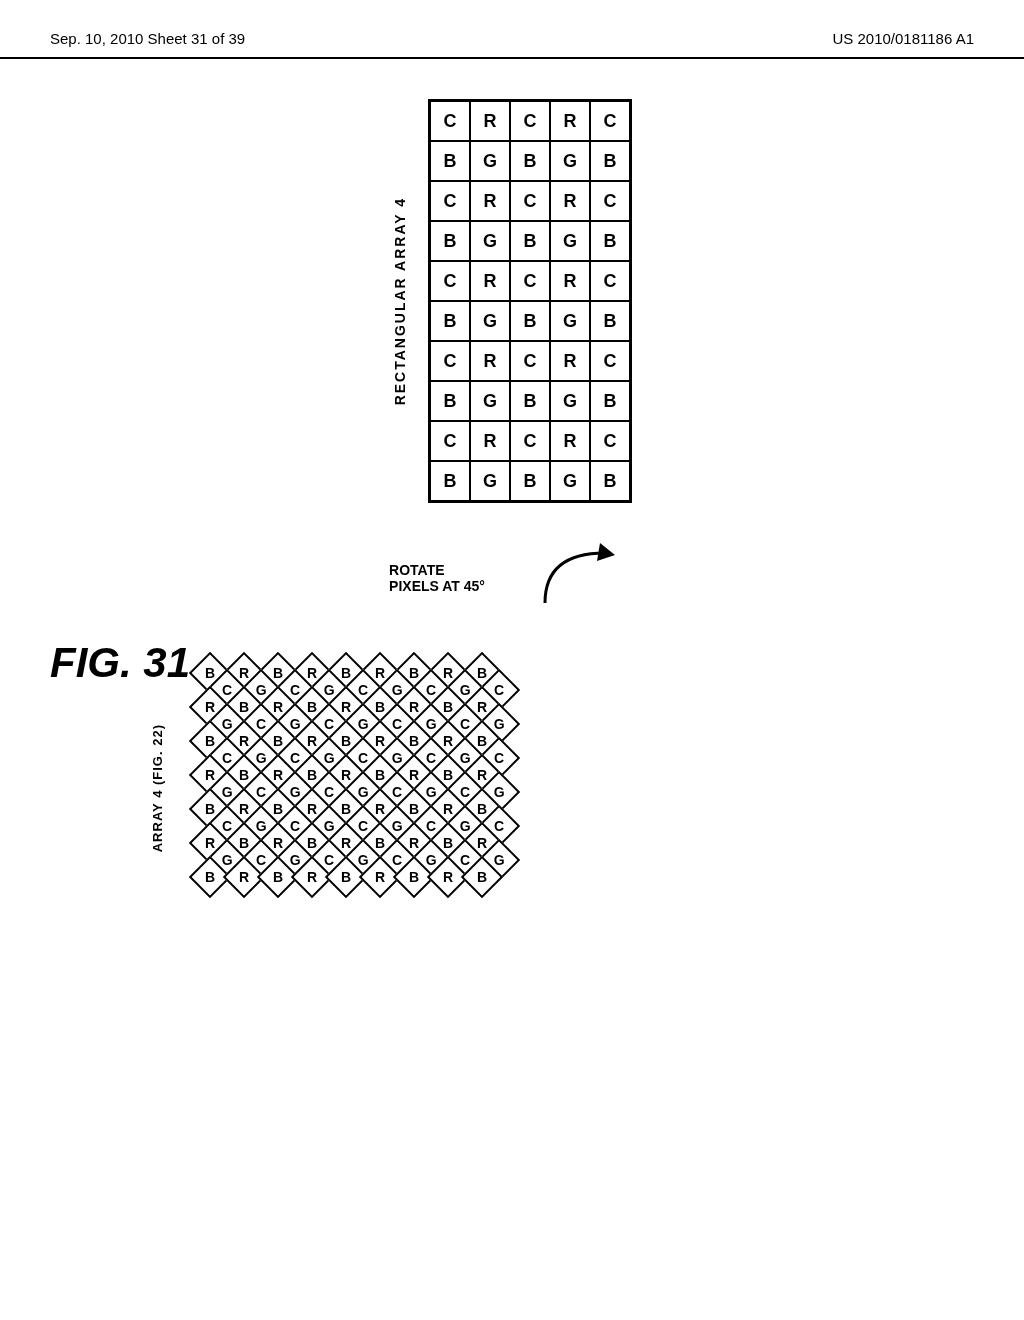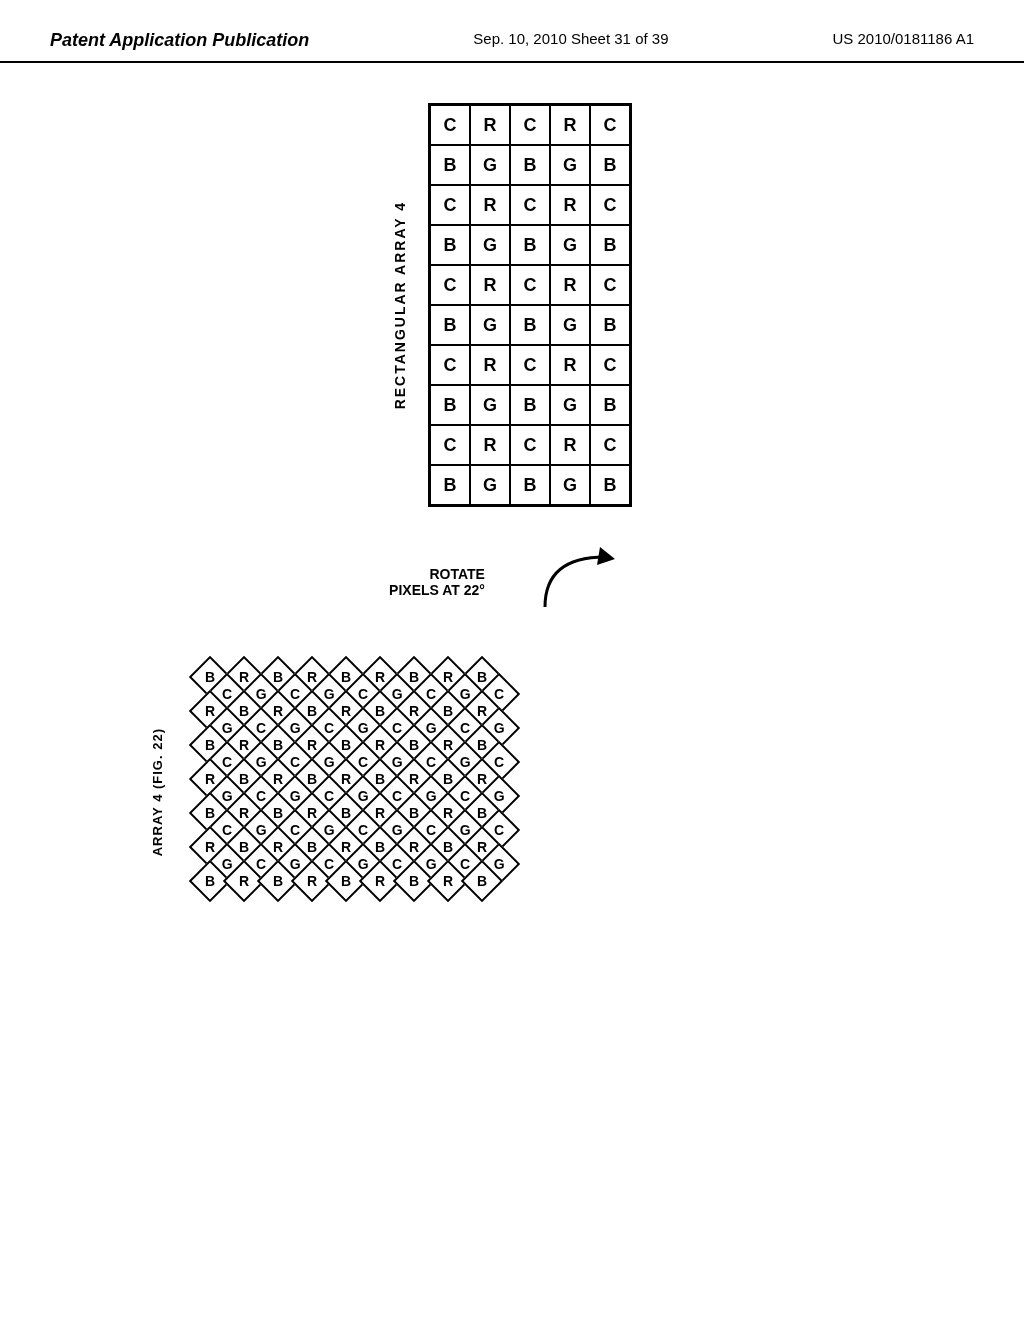--- a/index.html
+++ b/index.html
@@ -148,21 +148,20 @@
       transform: rotate(-45deg);
       font-size: 14px;
       font-weight: bold;
       display: block;
     }
   </style>
 </head>
 <body>
 
 <div class="header">
-  <div class="header-left">Patent Application Publication</div>
   <div class="header-center">Sep. 10, 2010  Sheet 31 of 39</div>
   <div class="header-right">US 2010/0181186 A1</div>
 </div>
 
 <div class="content">
 
   <div class="rect-array-section">
     <div class="rect-array-container">
       <div class="rect-array-label">RECTANGULAR ARRAY 4</div>
       <div class="grid-rect" id="rect-grid">
@@ -215,31 +214,32 @@
           <div class="cell">B</div>
           <div class="cell">G</div>
           <div class="cell">B</div>
           <div class="cell">G</div>
           <div class="cell">B</div>
         </div>
     </div>
   </div>
 
   <div class="arrow-section">
-    <div style="text-align:right; margin-right: 10px;">
+    <div style="text-align:left; margin-right: 10px;">
       <div style="font-size:14px;font-weight:bold;">ROTATE</div>
-      <div style="font-size:14px;font-weight:bold;">PIXELS AT 22°</div>
+      <div style="font-size:14px;font-weight:bold;">PIXELS AT 45°</div>
     </div>
     <svg width="120" height="90" viewBox="0 0 120 90">
 
       <path d="M 30 70 Q 30 20 90 20" fill="none" stroke="#000" stroke-width="3"></path>
       <polygon points="85,10 100,22 82,28" fill="#000"></polygon>
     </svg>
   </div>
 
+  <div class="fig-label">FIG. 31</div>
 
   <div class="diamond-section">
     <div class="diamond-array-label">ARRAY 4 (FIG. 22)</div>
     <div class="diamond-grid-container" id="diamond-grid" style="height: 271px;">
 
     <div class="diamond-cell" style="left: 10px; top: 5px; width: 30px; height: 30px;">
           <span>B</span>
         </div>
         <div class="diamond-cell" style="left: 44px; top: 5px; width: 30px; height: 30px;">
           <span>R</span>

